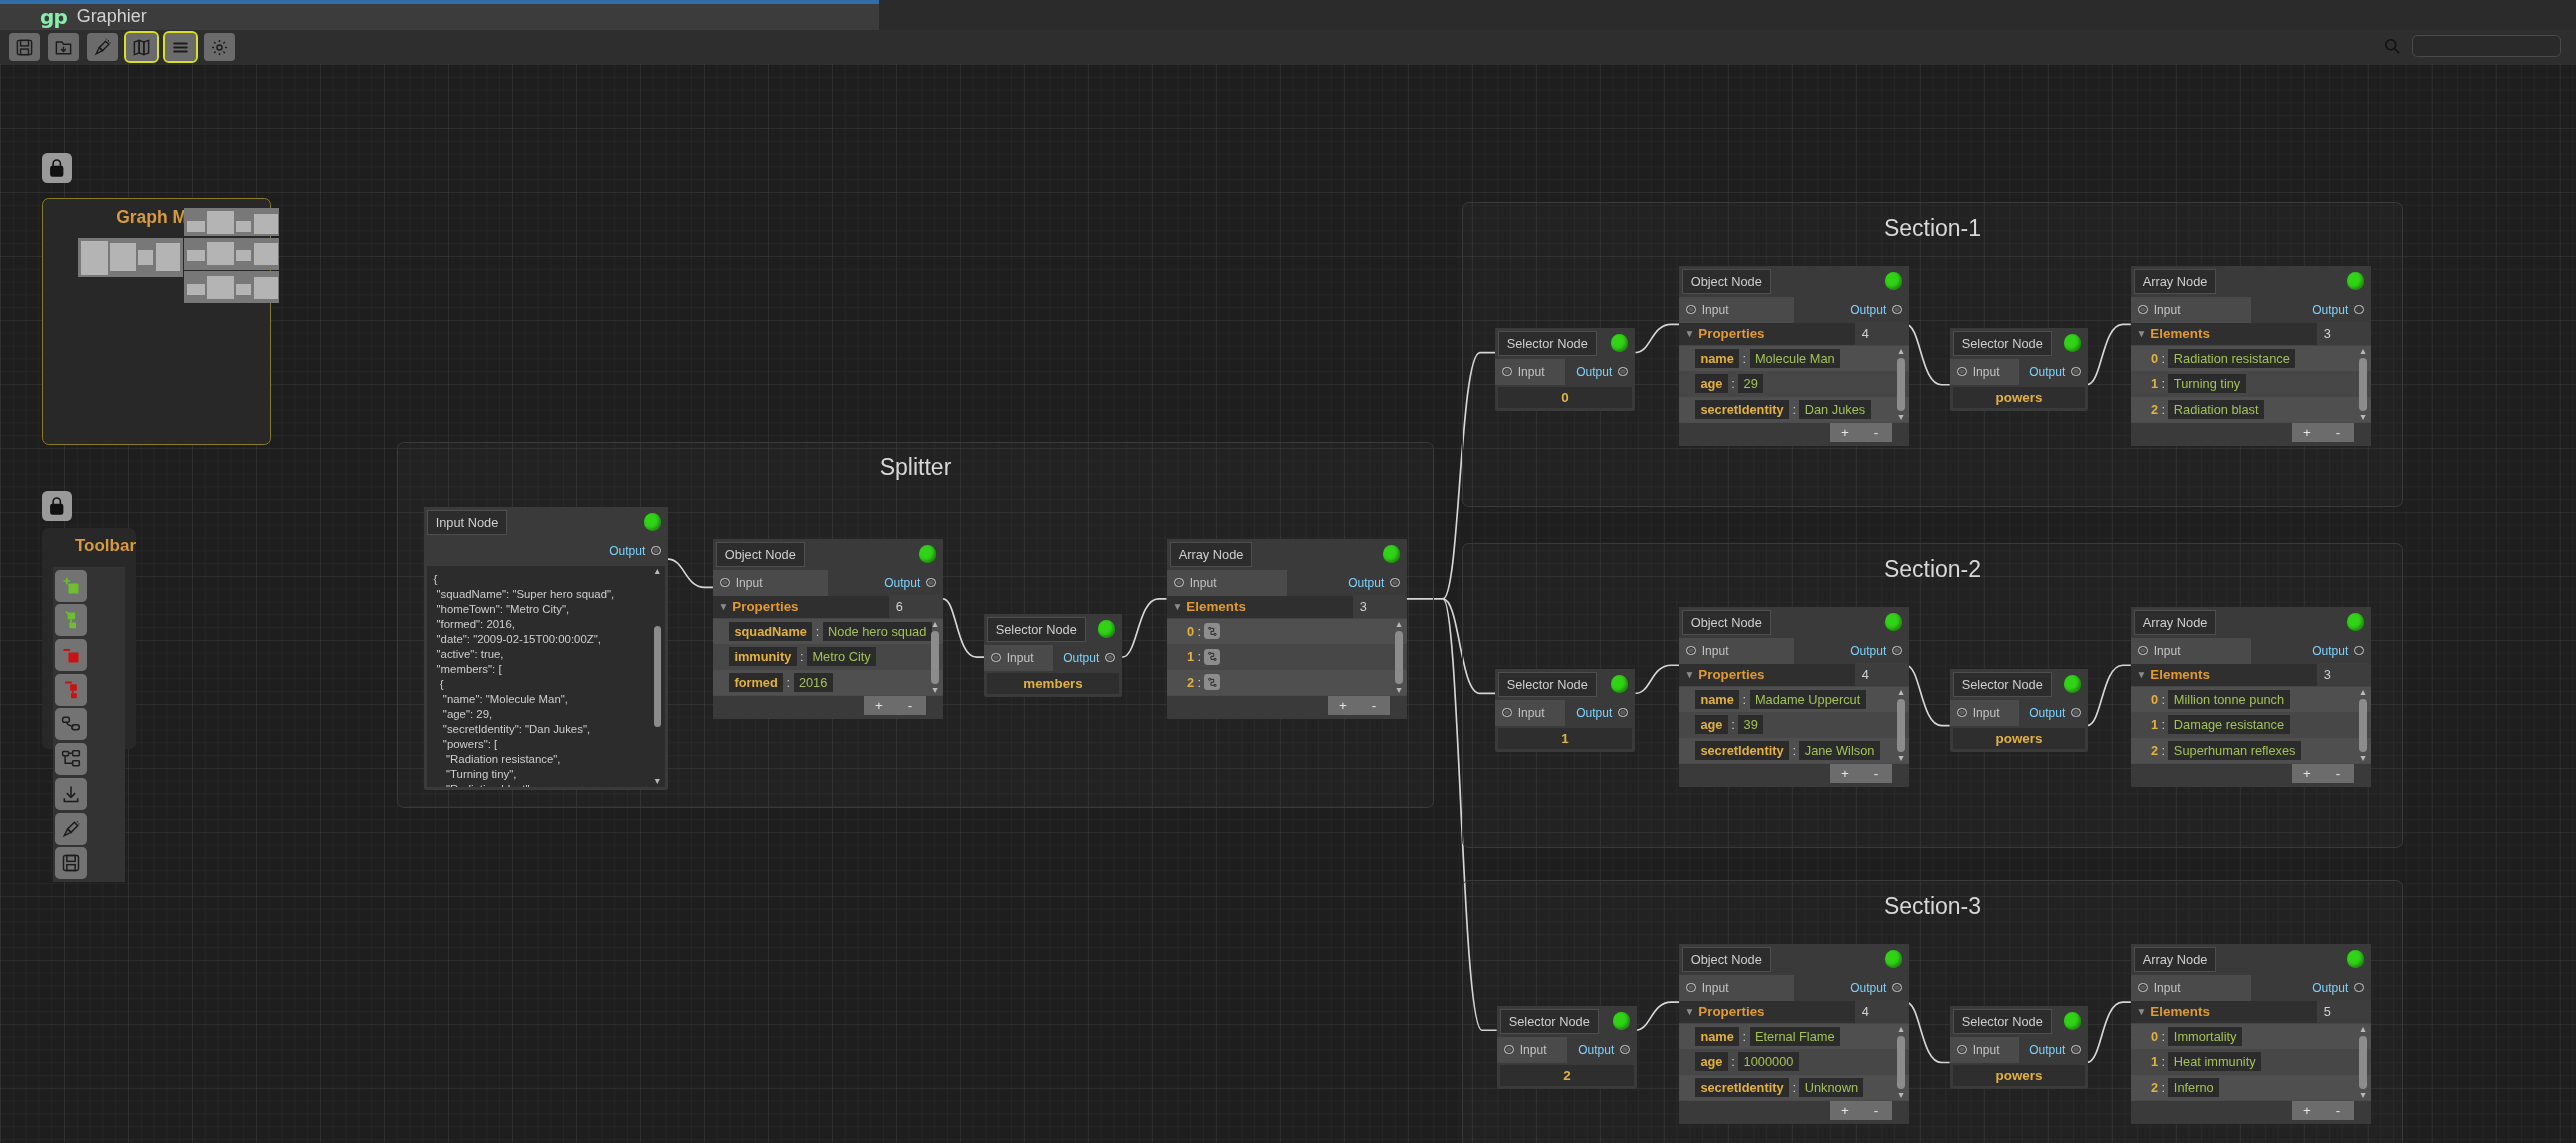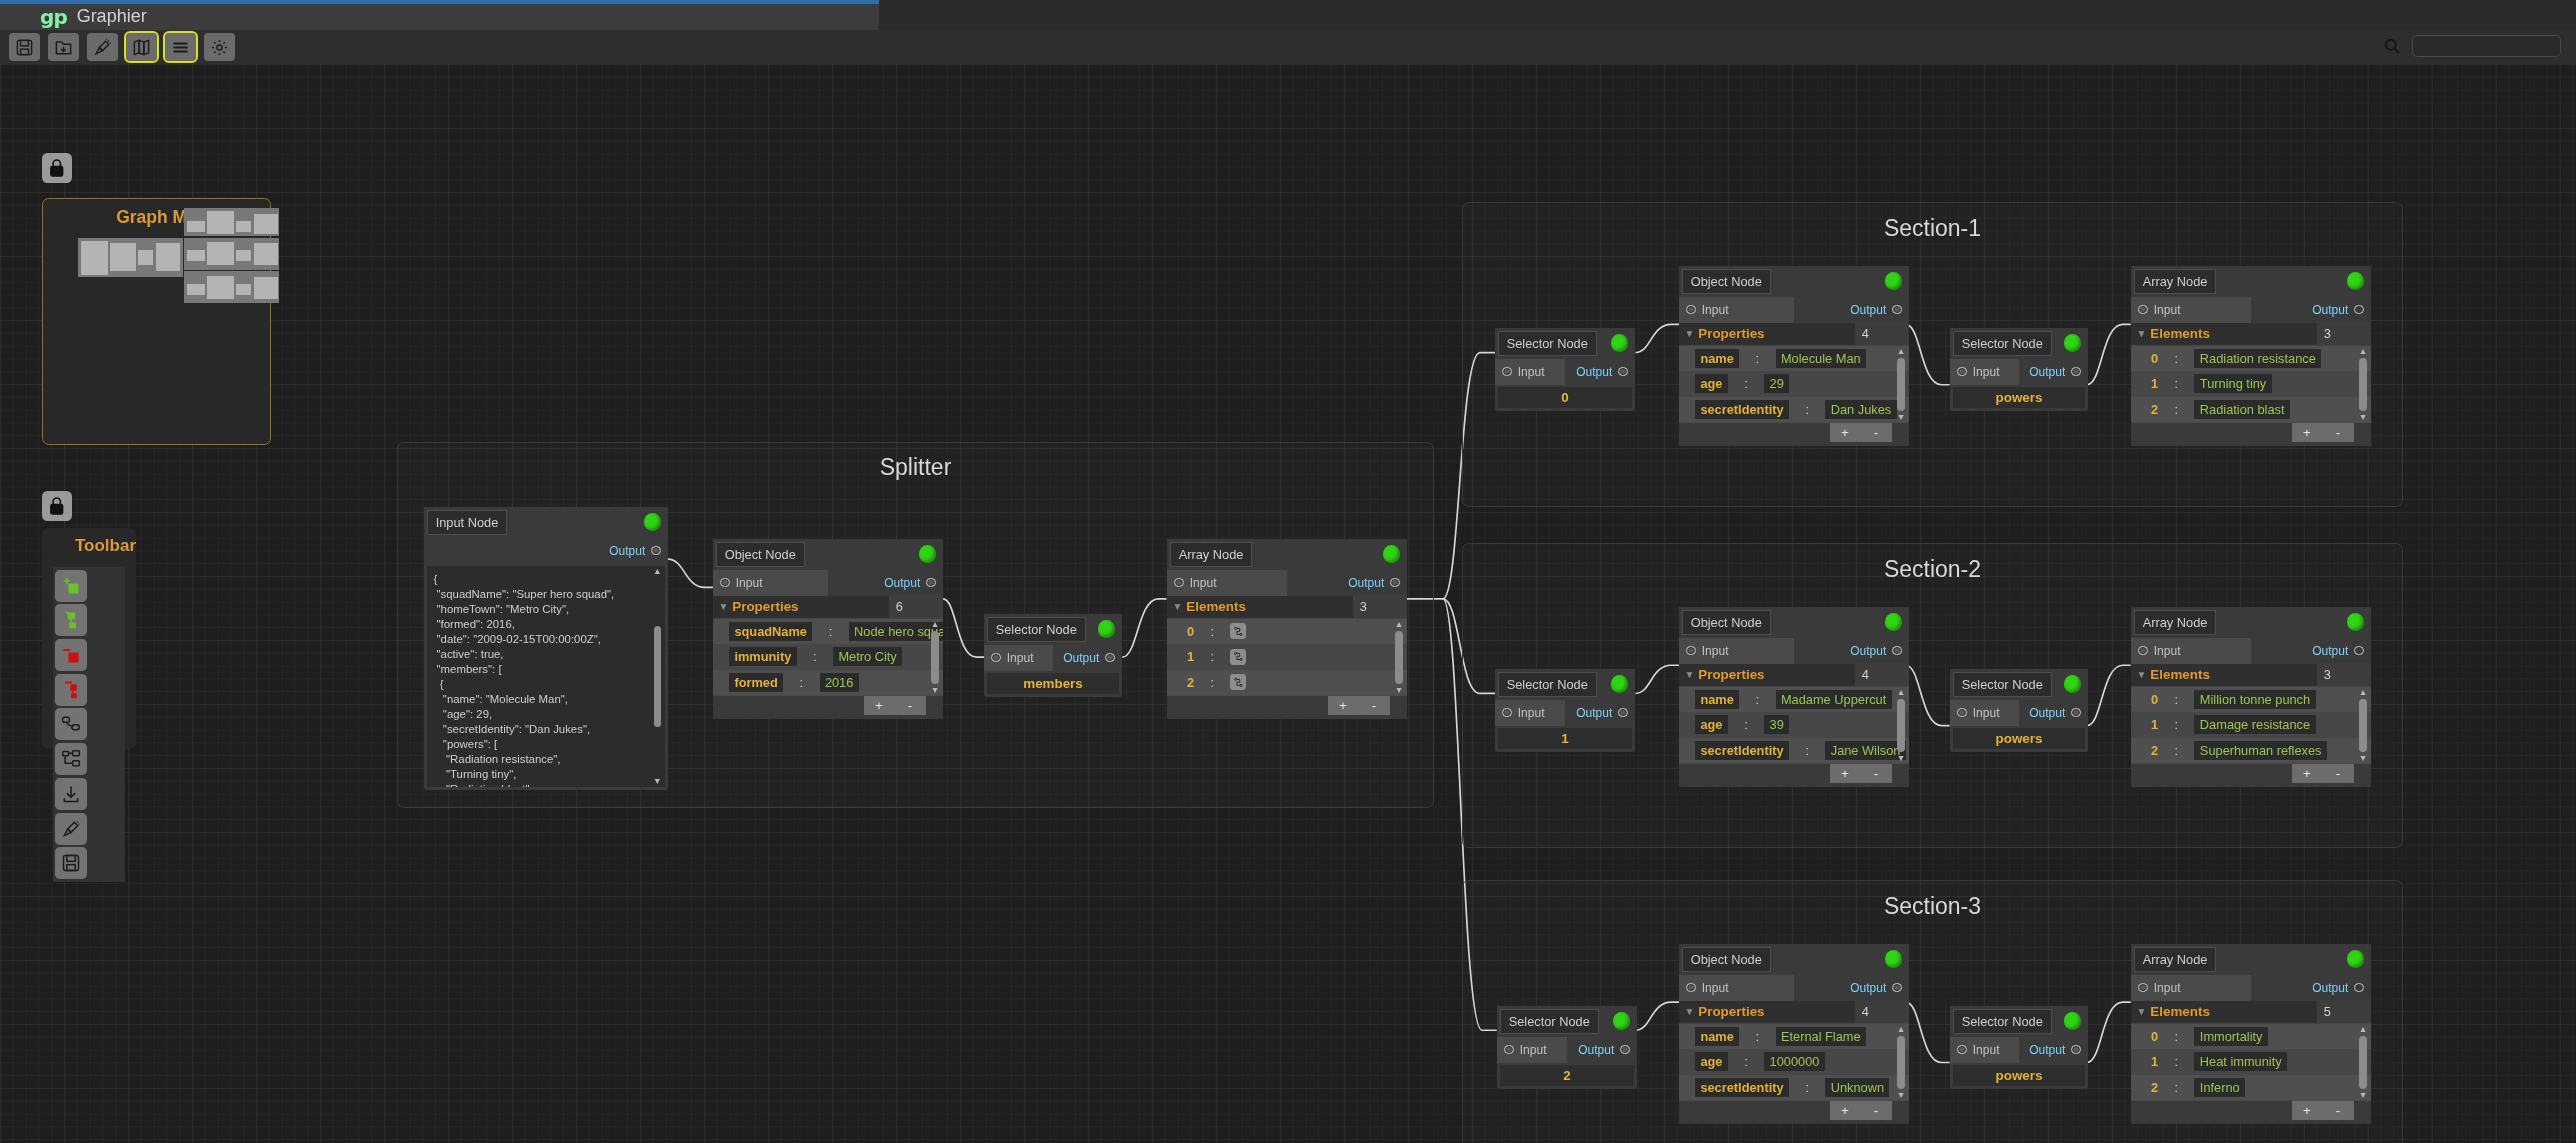--- a/index.html
+++ b/index.html
@@ -161,21 +161,21 @@
   .caret { color: #8a8a8a; font-size: 10px; margin: 0 4px 0 5.4px; }
   .sec-label { color: #e09a2e; font-size: 13.4px; font-weight: bold; flex: 1; }
   .sec-count {
     width: 54px; height: 23px; background: #3d3d3d;
     display: flex; align-items: center; padding-left: 6.7px;
     color: #d2d2d2; font-size: 12.8px;
   }
 
   .rows { position: relative; background: #4b4b4b; overflow: hidden; }
   .prop-row, .el-row {
-    display: flex; align-items: center; height: 25.5px; padding: 0 16px; gap: 13px;
+    display: flex; align-items: center; height: 25.5px; padding: 0 16px;
   }
   .prop-row:nth-child(odd), .el-row:nth-child(odd) { background: #4f4f4f; }
   .prop-row:nth-child(even), .el-row:nth-child(even) { background: #474747; }
   .chip {
     background: #2b2b2b; padding: 2px 5.4px; font-size: 12.8px; white-space: nowrap;
   }
   .k { color: #e3b23c; font-weight: bold; }
   .v { color: #a2c255; }
   .colon { color: #cfcfcf; font-size: 12.8px; margin: 0 3.4px; }
   .idx { color: #e3b23c; font-size: 12.8px; font-weight: bold; margin-left: 4px; }

